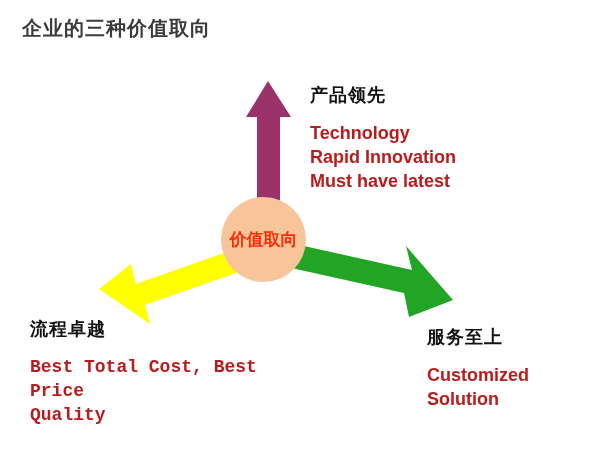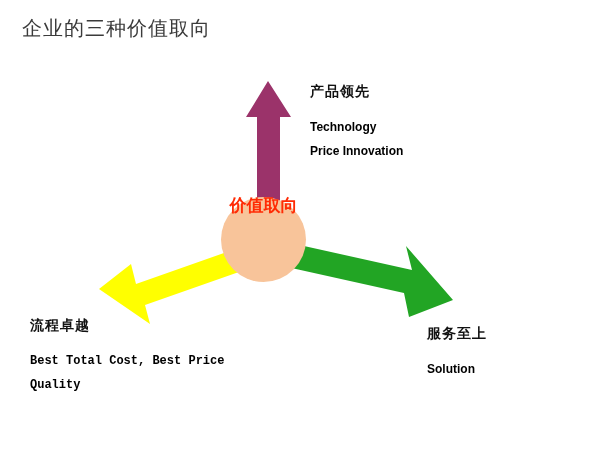--- a/index.html
+++ b/index.html
@@ -13,67 +13,68 @@
     height: 469px;
     background: #ffffff;
     overflow: hidden;
     font-family: "Liberation Sans", "DejaVu Sans", sans-serif;
   }
   #page-title {
     position: absolute;
     left: 22px;
     top: 15px;
     font-size: 20px;
-    font-weight: 400;
+    font-weight: 700;
     color: #3b3b3b;
     letter-spacing: 1px;
     white-space: nowrap;
   }
   .arrows-svg {
     position: absolute;
     left: 0;
     top: 0;
     width: 600px;
     height: 469px;
   }
   .hub {
     position: absolute;
     left: 221px;
     top: 197px;
     width: 85px;
     height: 85px;
     border-radius: 50%;
     background: #f8c49a;
     display: flex;
+    align-items: center;
     justify-content: center;
   }
   .hub-label {
     font-size: 17px;
     font-weight: 700;
     color: #ff2b05;
     letter-spacing: 0px;
     white-space: nowrap;
     line-height: 1;
   }
   .block {
     position: absolute;
   }
   .block-heading {
-    font-size: 14px;
+    font-size: 18px;
     font-weight: 700;
     color: #121212;
     letter-spacing: 1px;
     white-space: nowrap;
     margin: 0 0 14px 0;
     font-family: Liberation Serif, serif;
   }
   .block-lines {
-    font-size: 12px;
+    font-size: 18px;
     font-weight: 700;
-    color: #000000;
+    color: #b91c1c;
     line-height: 24px;
     margin: 0;
   }
   .block-line {
     white-space: nowrap;
   }
   #block-product {
     left: 310px;
     top: 83px;
   }
@@ -108,32 +109,34 @@
   </svg>
 
   <div class="hub">
     <span class="hub-label">价值取向</span>
   </div>
 
   <div class="block" id="block-product">
     <div class="block-heading">产品领先</div>
     <div class="block-lines">
       <div class="block-line">Technology</div>
-      <div class="block-line">Price Innovation</div>
+      <div class="block-line">Rapid Innovation</div>
+      <div class="block-line">Must have latest</div>
     </div>
   </div>
 
   <div class="block" id="block-process">
     <div class="block-heading">流程卓越</div>
     <div class="block-lines">
       <div class="block-line">Best Total Cost, Best Price</div>
       <div class="block-line">Quality</div>
     </div>
   </div>
 
   <div class="block" id="block-service">
     <div class="block-heading">服务至上</div>
     <div class="block-lines">
+      <div class="block-line">Customized</div>
       <div class="block-line">Solution</div>
     </div>
   </div>
 
 </div>
 
 </body></html>

